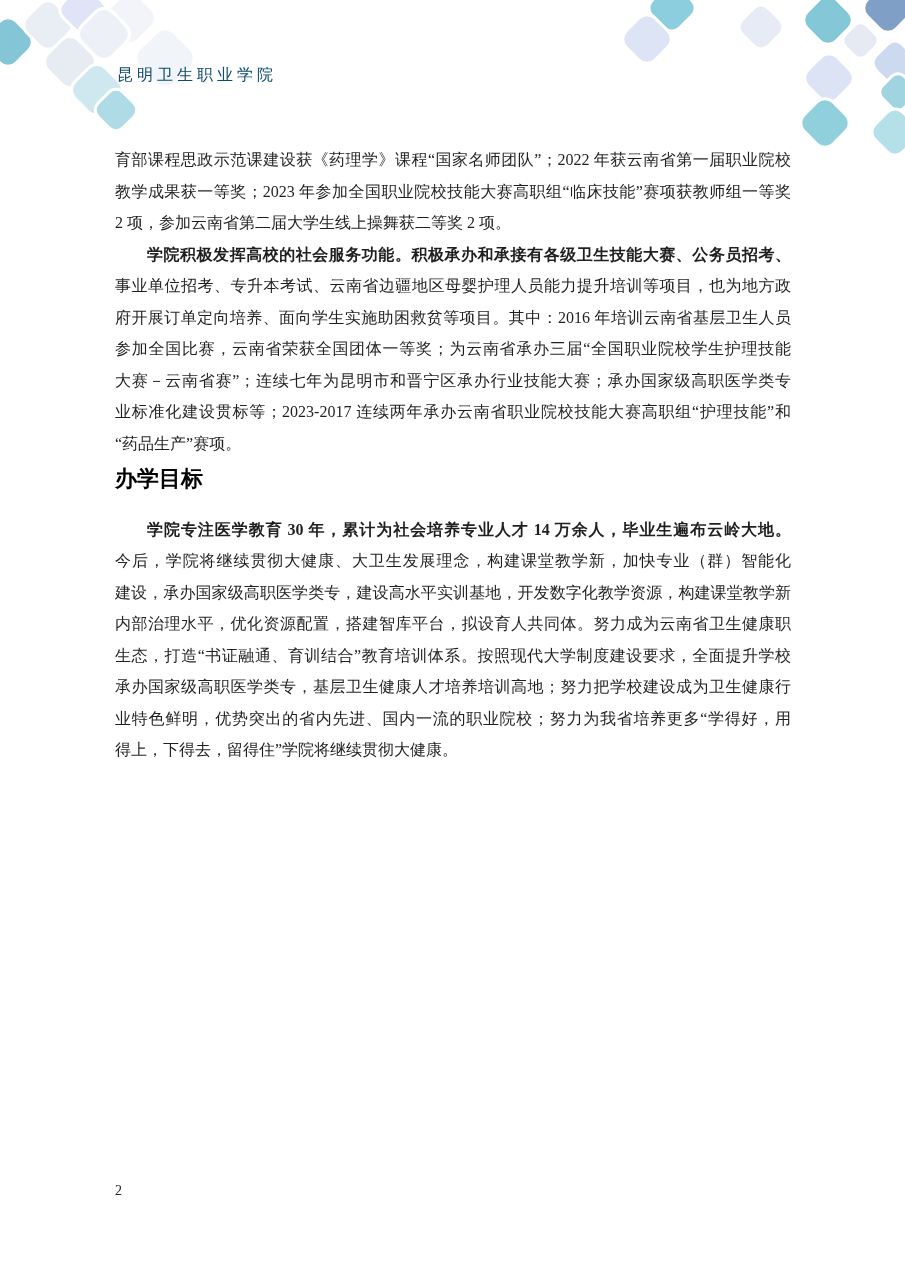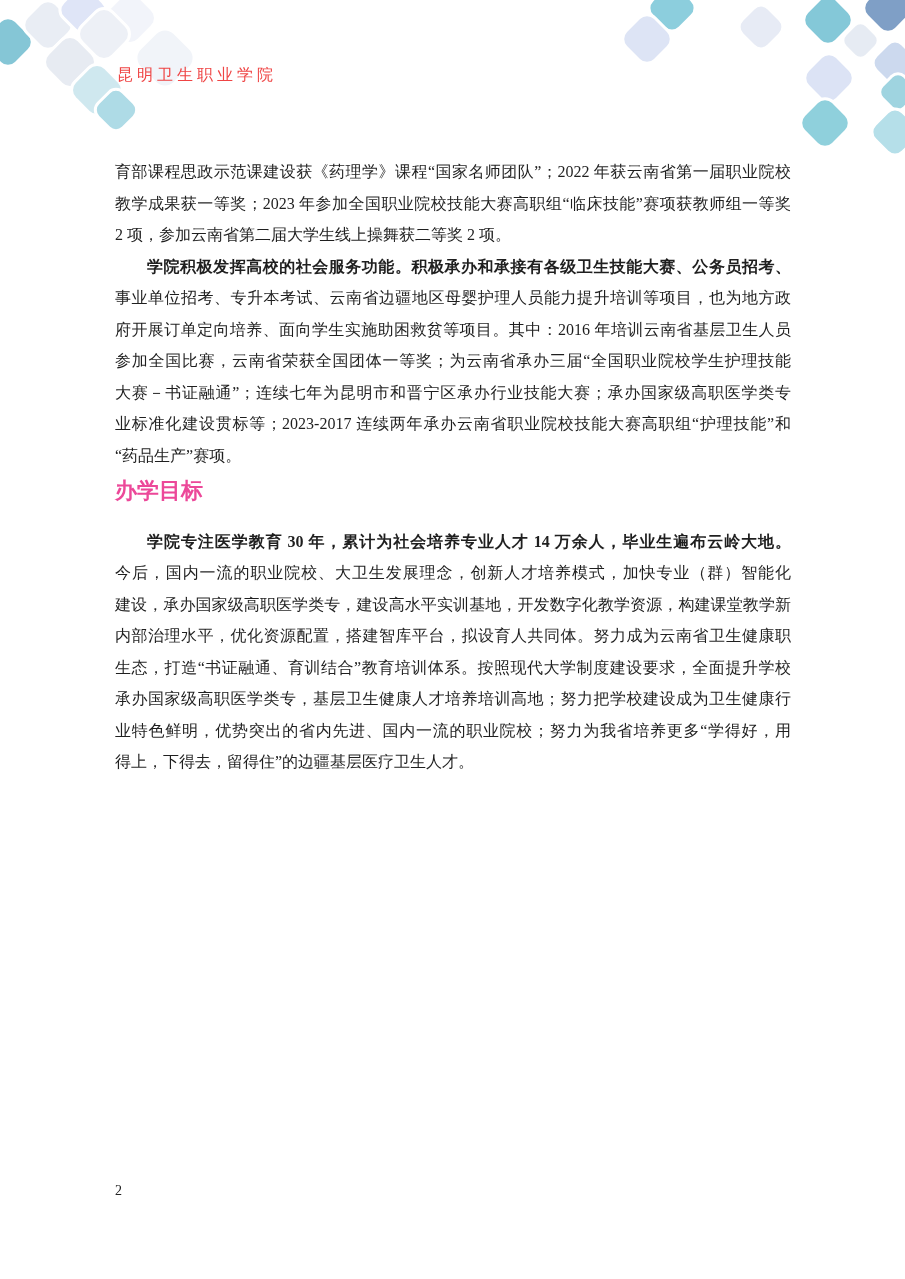--- a/index.html
+++ b/index.html
@@ -26,21 +26,20 @@
     line-height: 22px;
     letter-spacing: 4px;
     white-space: nowrap;
   }
   .content {
     position: absolute;
     left: 115px;
     top: 144px;
     width: 676px;
     font-size: 16px;
-    margin-top: 12px;
   }
   .line {
     height: 31.5px;
     line-height: 31.5px;
     text-align: justify;
     text-align-last: justify;
     overflow: visible;
     white-space: normal;
   }
   .line.last { text-align-last: left; }
@@ -82,52 +81,52 @@
       <div class="diamond" style="left: 869px; top: -11px; width: 38px; height: 38px; background: rgb(127, 159, 198);"></div>
       <div class="diamond" style="left: 846.5px; top: 26.5px; width: 27px; height: 27px; background: rgb(230, 235, 243);"></div>
       <div class="diamond" style="left: 878px; top: 46px; width: 34px; height: 34px; background: rgb(204, 217, 238);"></div>
       <div class="diamond" style="left: 810px; top: 59px; width: 38px; height: 38px; background: rgb(220, 227, 245);"></div>
       <div class="diamond" style="left: 884px; top: 78px; width: 28px; height: 28px; background: rgb(159, 212, 224);"></div>
       <div class="diamond" style="left: 806px; top: 104px; width: 38px; height: 38px; background: rgb(143, 208, 220);"></div>
       <div class="diamond" style="left: 877px; top: 114px; width: 36px; height: 36px; background: rgb(181, 223, 233);"></div>
     </div>
 
   <div class="header">
-    <span class="header-name" style="color: #ef4444;">昆明卫生职业学院</span>
+    <span class="header-name" style="color: #0c4a6e;">昆明卫生职业学院</span>
   </div>
 
   <div class="content" style="color: rgb(31, 31, 31);">
 
     <div class="para">
         <div class="line">育部课程思政示范课建设获《药理学》课程“国家名师团队”；2022 年获云南省第一届职业院校</div>
         <div class="line">教学成果获一等奖；2023 年参加全国职业院校技能大赛高职组“临床技能”赛项获教师组一等奖</div>
         <div class="line last">2 项，参加云南省第二届大学生线上操舞获二等奖 2 项。</div>
       </div>
 
     <div class="para">
         <div class="line indent">学院积极发挥高校的社会服务功能。积极承办和承接有各级卫生技能大赛、公务员招考、</div>
         <div class="line">事业单位招考、专升本考试、云南省边疆地区母婴护理人员能力提升培训等项目，也为地方政</div>
         <div class="line">府开展订单定向培养、面向学生实施助困救贫等项目。其中：2016 年培训云南省基层卫生人员</div>
         <div class="line">参加全国比赛，云南省荣获全国团体一等奖；为云南省承办三届“全国职业院校学生护理技能</div>
-        <div class="line">大赛－书证融通”；连续七年为昆明市和晋宁区承办行业技能大赛；承办国家级高职医学类专</div>
+        <div class="line">大赛－云南省赛”；连续七年为昆明市和晋宁区承办行业技能大赛；承办国家级高职医学类专</div>
         <div class="line">业标准化建设贯标等；2023-2017 连续两年承办云南省职业院校技能大赛高职组“护理技能”和</div>
         <div class="line last">“药品生产”赛项。</div>
       </div>
 
-    <h2 class="section-heading" style="color: #ec4899;">办学目标</h2>
+    <h2 class="section-heading" style="color: #000000;">办学目标</h2>
 
     <div class="para">
         <div class="line indent">学院专注医学教育 30 年，累计为社会培养专业人才 14 万余人，毕业生遍布云岭大地。</div>
-        <div class="line">今后，国内一流的职业院校、大卫生发展理念，创新人才培养模式，加快专业（群）智能化</div>
+        <div class="line">今后，学院将继续贯彻大健康、大卫生发展理念，构建课堂教学新，加快专业（群）智能化</div>
         <div class="line">建设，承办国家级高职医学类专，建设高水平实训基地，开发数字化教学资源，构建课堂教学新</div>
         <div class="line">内部治理水平，优化资源配置，搭建智库平台，拟设育人共同体。努力成为云南省卫生健康职</div>
         <div class="line">生态，打造“书证融通、育训结合”教育培训体系。按照现代大学制度建设要求，全面提升学校</div>
         <div class="line">承办国家级高职医学类专，基层卫生健康人才培养培训高地；努力把学校建设成为卫生健康行</div>
         <div class="line">业特色鲜明，优势突出的省内先进、国内一流的职业院校；努力为我省培养更多“学得好，用</div>
-        <div class="line last">得上，下得去，留得住”的边疆基层医疗卫生人才。</div>
+        <div class="line last">得上，下得去，留得住”学院将继续贯彻大健康。</div>
       </div>
   </div>
 
   <div class="footer">
     <span class="footer-pagenum" style="color: rgb(34, 34, 34);">2</span>
   </div>
 
 </div>
 
 </body></html>

